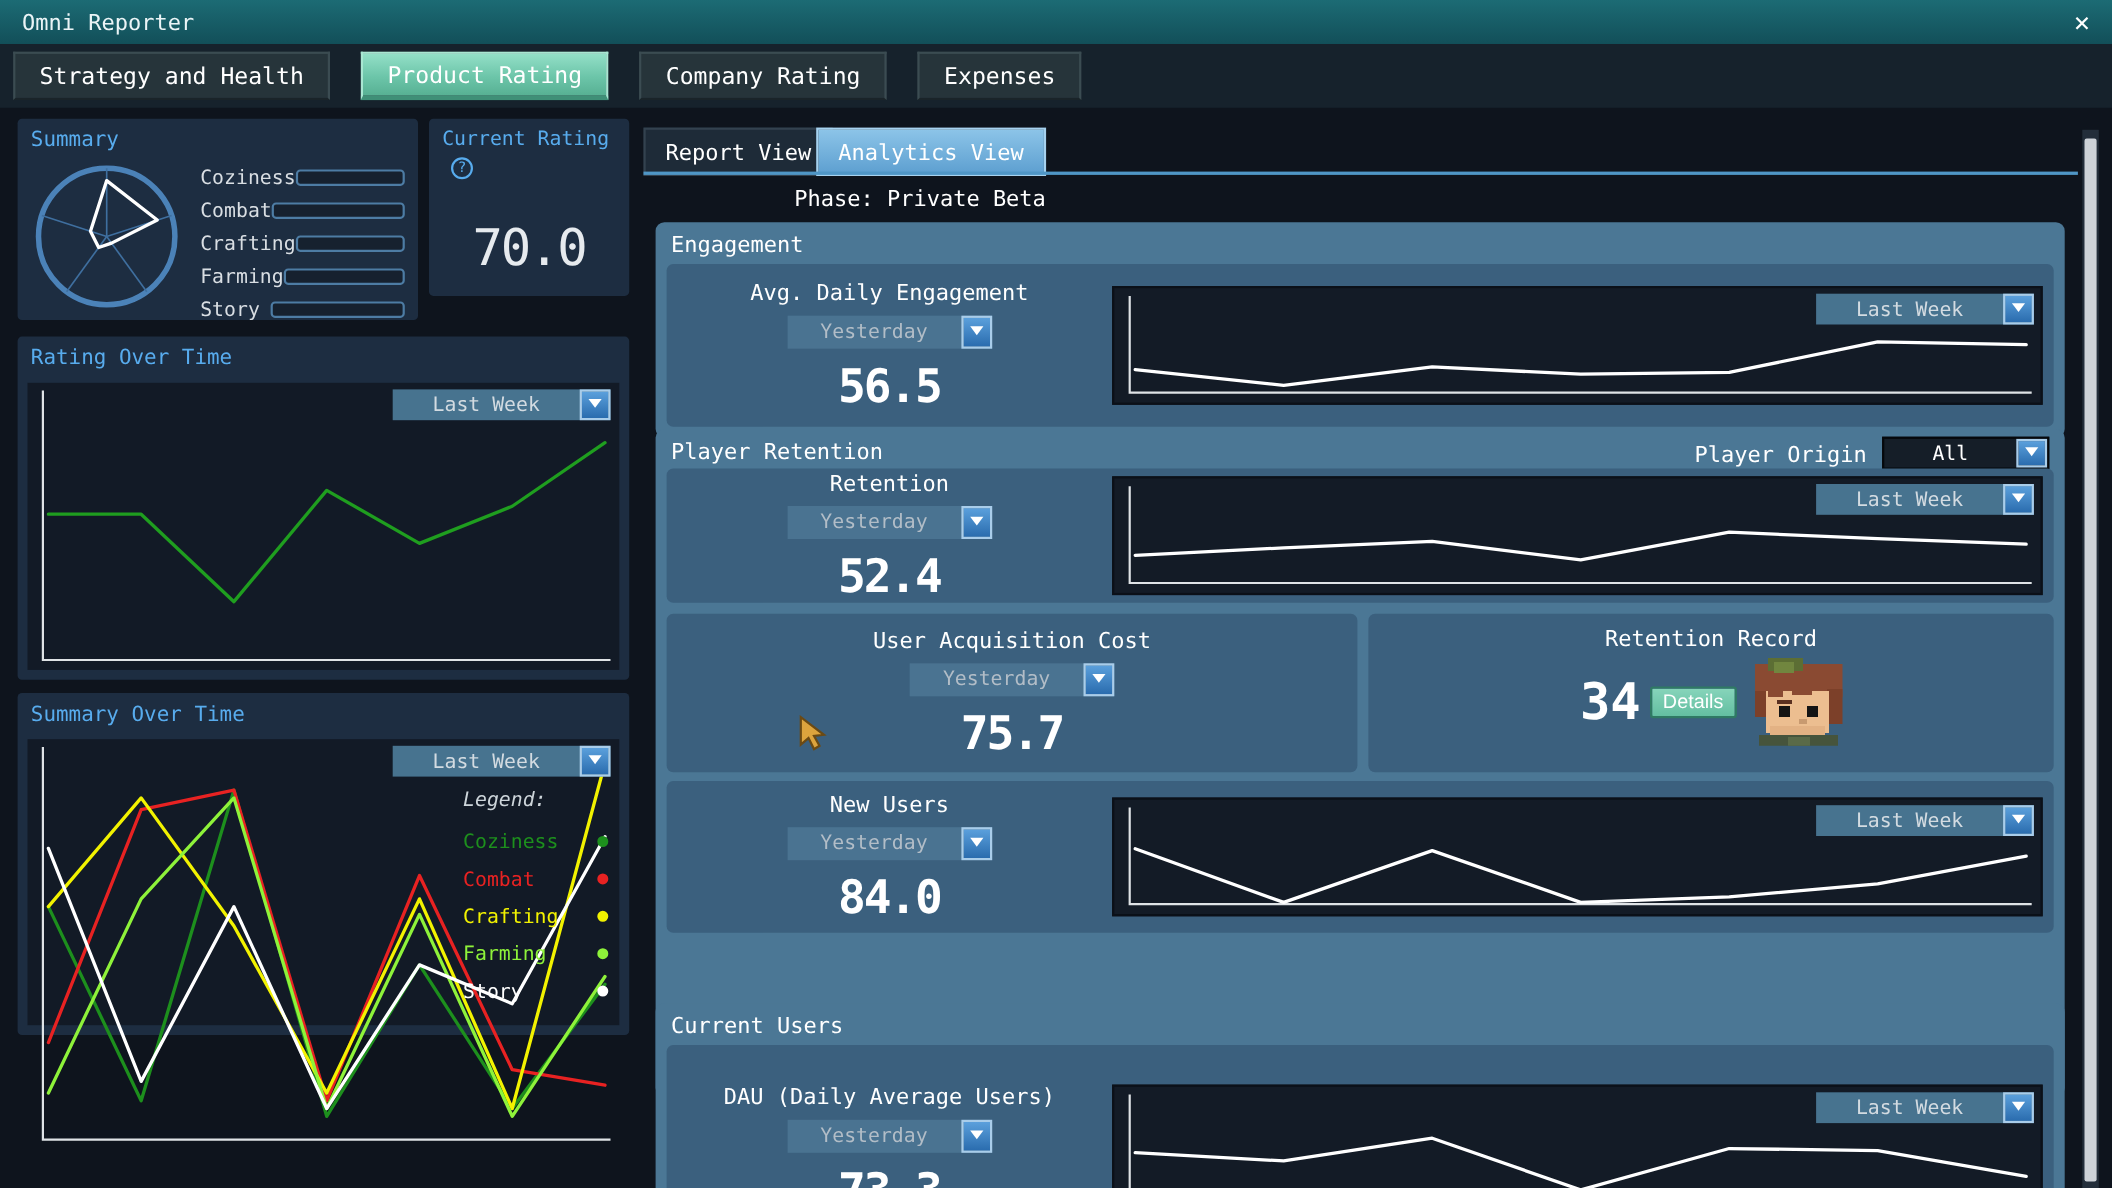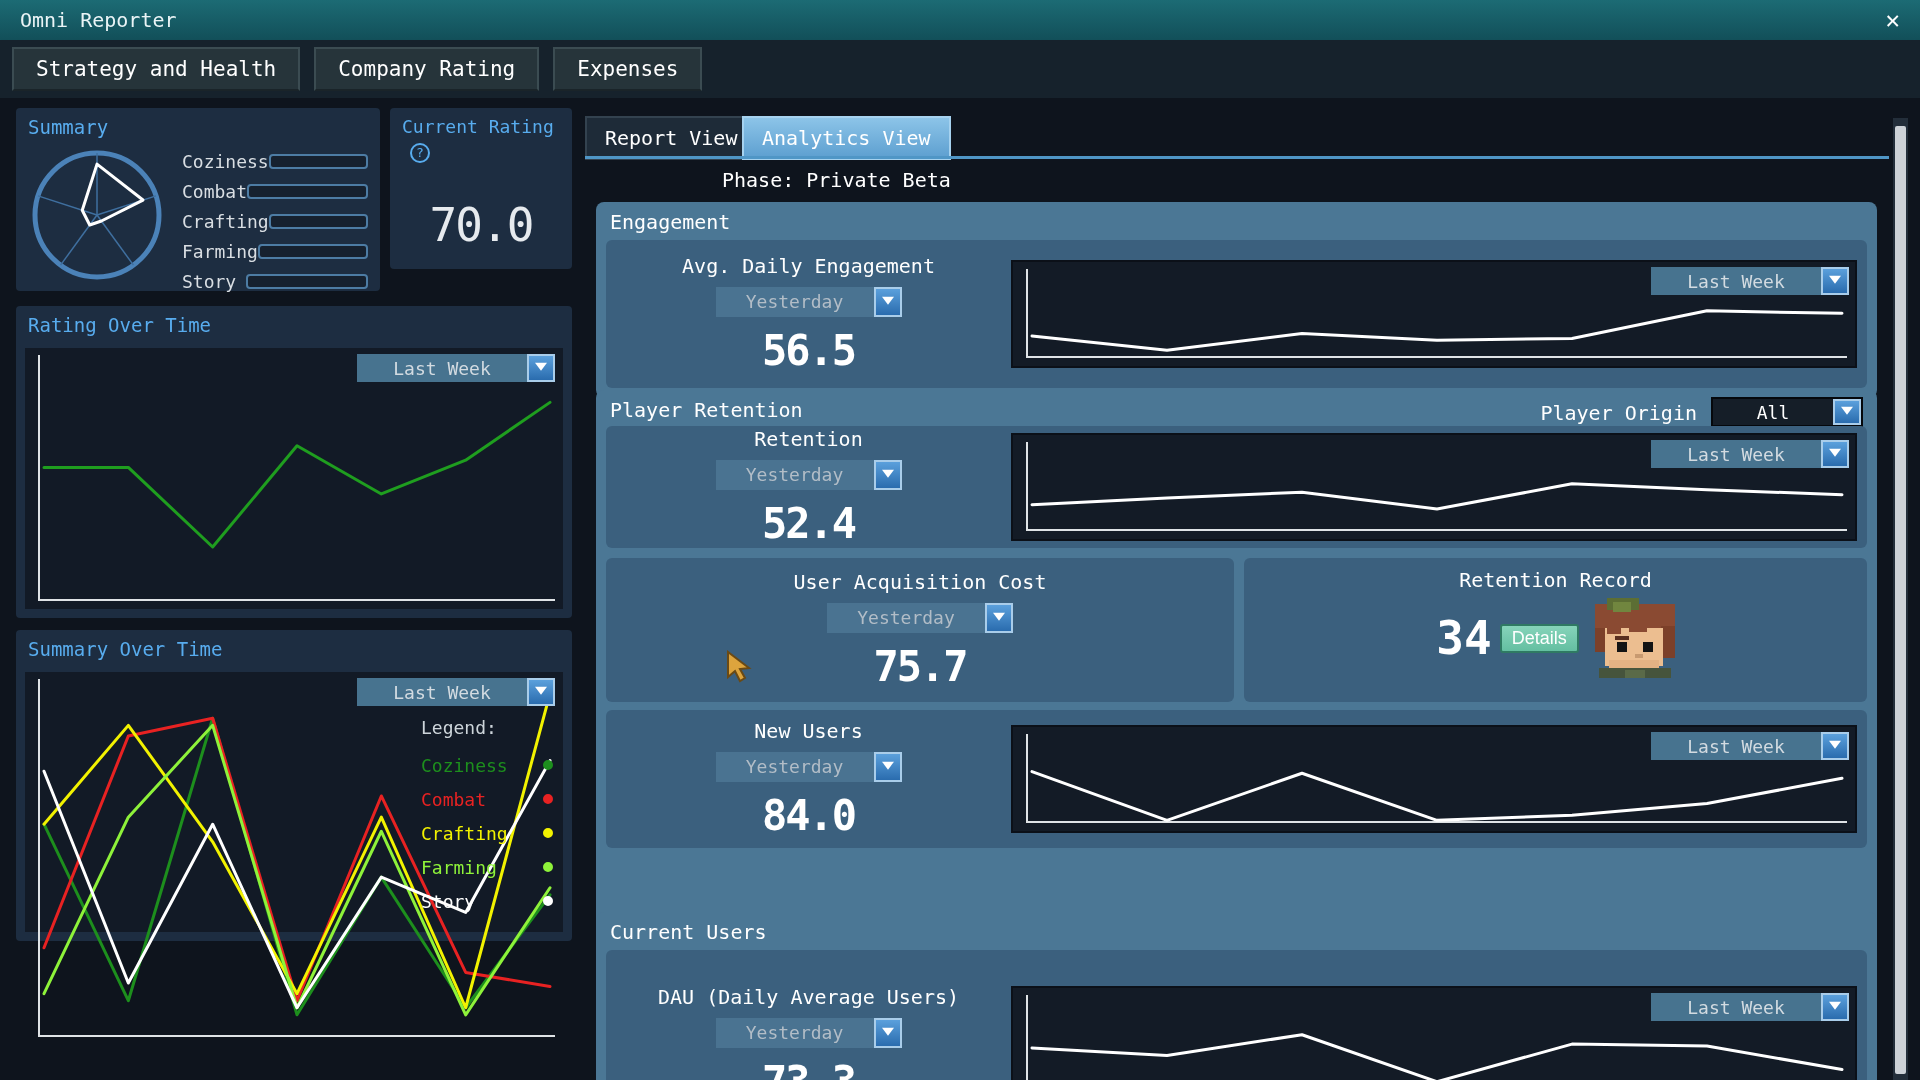--- a/index.html
+++ b/index.html
@@ -16,21 +16,21 @@
     position:absolute; left:0; top:0; width:1920px; height:40px;
     background:linear-gradient(#1c6b74,#124f59);
     display:flex; align-items:center; padding:0 20px;
     font-size:20px; color:#eaf4f6;
   }
   .titlebar .close{ margin-left:auto; font-size:24px; color:#ffffff; cursor:default; }
 
   
   .tabbar{
     position:absolute; left:0; top:40px; width:1920px; height:58px;
-    background:#16222c; display:flex; align-items:center; gap:14px; padding-left:12px;
+    background:#16222c; display:flex; align-items:center; gap:28px; padding-left:12px;
   }
   .tab{
     height:44px; padding:0 22px; display:flex; align-items:center;
     background:#26343a; border:2px solid #3b4c52; border-bottom-color:#1a2429;
     color:#ffffff; font-size:21px; white-space:nowrap;
   }
   .tab.active{
     background:linear-gradient(#93dfc7 0%, #6cc5a9 55%, #57b093 100%);
     border:2px solid #a9e6d2; border-bottom:4px solid #3f8f77;
   }
@@ -78,21 +78,21 @@
   }
   .dd-range{ position:absolute; top:6px; right:8px; width:198px; background:#47738f; }
   .dd-range .lab{ color:#d3dbe1; }
   .dd-period{ width:186px; height:30px; background:#4a7391; }
   .dd-period .lab{ color:#b2bdc7; }
   .dd-dark{ position:absolute; top:7px; right:14px; width:152px; height:30px; background:#151e28; border:2px solid #05080c; }
   .dd-dark .lab{ color:#ffffff; }
 
   
   #legend{ position:absolute; right:10px; bottom:14px; width:132px; z-index:3; }
-  .legend-title{ color:#cdd5da; font-size:18px; margin-bottom:10px; }
+  .legend-title{ color:#cdd5da; font-size:18px; margin-bottom:10px;font-style:italic; }
   .legend-item{ display:flex; align-items:center; justify-content:space-between; height:34px; font-size:18px; }
   .l-ring{ width:9px; height:9px; border:5px solid; border-radius:50%; position:relative; display:inline-block; }
   .l-ring::after{ content:""; position:absolute; inset:1px; background:currentColor; }
 
   
   .subtab{
     position:absolute; top:116px; height:44px; display:flex; align-items:center;
     padding:0 18px; font-size:20px; color:#ffffff;
   }
   #subtab-report{ left:585px; background:#1e2b38; border:2px solid #33424f; }
@@ -145,20 +145,23 @@
 <body>
 
 <div class="titlebar">
   <span>Omni Reporter</span>
   <span class="close">✕</span>
 </div>
 
 <div class="tabbar">
   <div class="tab">
       <span>Strategy and Health</span>
+    </div>
+  <div class="tab active">
+      <span>Product Rating</span>
     </div>
   <div class="tab">
       <span>Company Rating</span>
     </div>
   <div class="tab">
       <span>Expenses</span>
     </div>
 </div>
 
 <div class="panel" id="p-summary">

